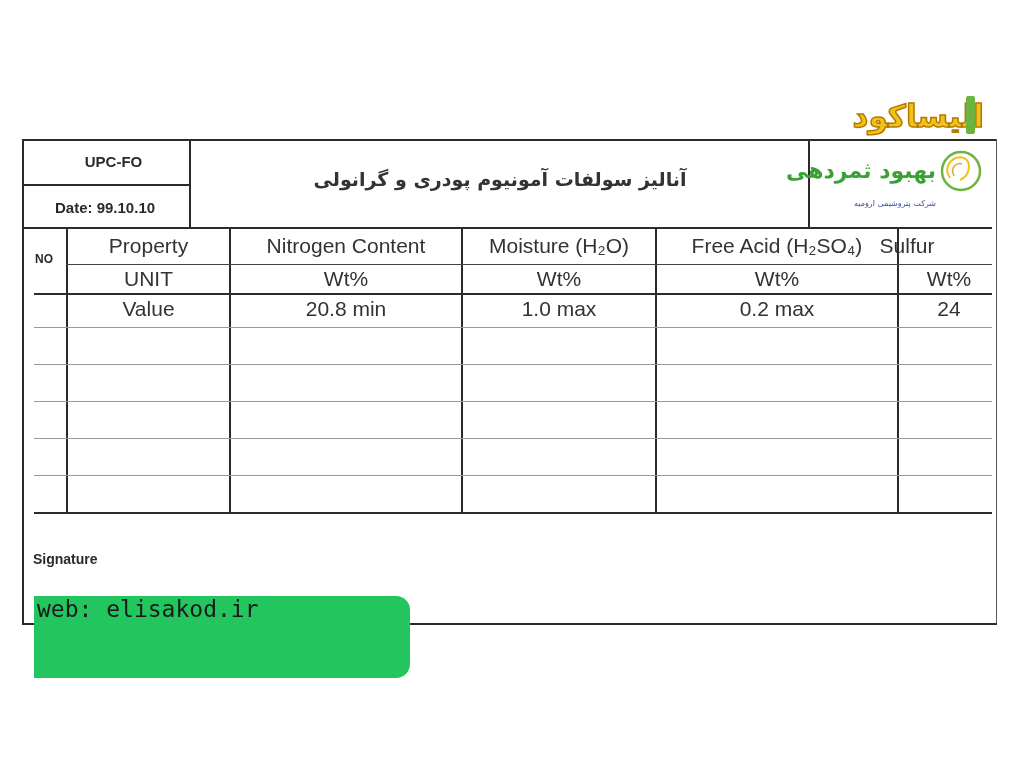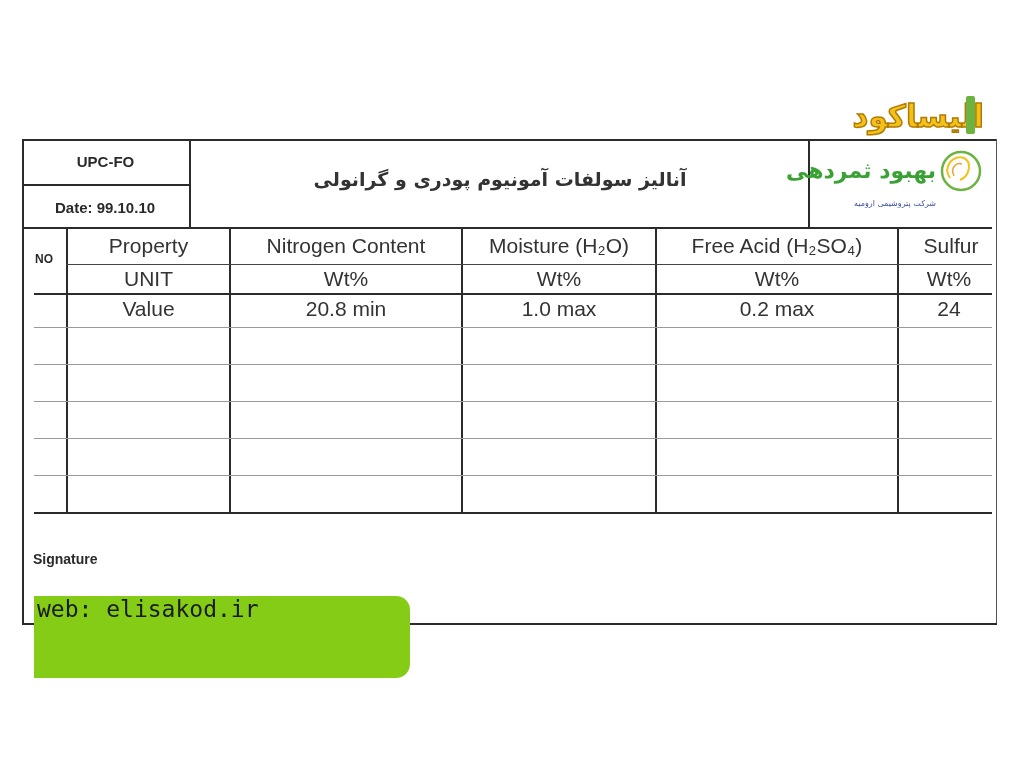--- a/index.html
+++ b/index.html
@@ -15,41 +15,41 @@
               font-family:"DejaVu Sans", sans-serif; font-weight:bold; font-size:19px; color:#333; direction:rtl; }
   .logo-main { position:absolute; left:784px; top:92px; width:200px; height:48px; }
   .logo-main .txt { font-family:"DejaVu Sans", sans-serif; font-weight:bold; font-size:31px; line-height:48px;
                     direction:rtl; text-align:right; color:#f2c21a;
                     -webkit-text-stroke:1.5px #b27a00; letter-spacing:1px; }
   .logo-bar { position:absolute; left:966px; top:96px; width:9px; height:38px; background:#6cb33f; border-radius:2px; }
   .brand2 { position:absolute; left:786px; top:158px; width:150px; text-align:right; direction:rtl;
             font-family:"DejaVu Sans", sans-serif; font-weight:bold; font-size:22px; color:#3aa135; }
   .brand2-sub { position:absolute; left:830px; top:199px; width:130px; text-align:center; direction:rtl;
                 font-family:"DejaVu Sans", sans-serif; font-size:8px; color:#3c4fa0; }
-  .contact { position:absolute; left:34px; top:596px; width:376px; height:82px; background:#84cc16;
+  .contact { position:absolute; left:34px; top:596px; width:376px; height:82px; background:#22c55e;
              border-radius:0 14px 14px 0; }
   .contact div { font-family:"DejaVu Sans Mono", monospace; font-size:23px; line-height:26px; color:#1a1a1a;
                  padding-left:3px; white-space:nowrap; }
 </style>
 </head>
 <body>
 
 <div>
 
   <div class="hline" style="left:22px; top:139px; width:975px;"></div>
   <div class="vline" style="left:22px; top:139px; height:486px;"></div>
   <div class="vline" style="left:996px; top:139px; height:486px; width:1px; background:#555;"></div>
   <div class="hline" style="left:22px; top:623px; width:975px;"></div>
 
   <div class="vline" style="left:189px; top:139px; height:89px;"></div>
   <div class="hline" style="left:22px; top:184px; width:167px;"></div>
   <div class="vline" style="left:808px; top:139px; height:89px;"></div>
   <div class="hline" style="left:22px; top:227px; width:970px;"></div>
 
-  <div class="abs bold-small" style="left:22px; width:167px; top:153px; text-align:center;">UPC-FO</div>
+  <div class="abs bold-small" style="left:22px; width:167px; top:153px; text-align:center;padding-left:8px;">UPC-FO</div>
   <div class="abs bold-small" style="left:28px; top:199px;margin-left:27px;">Date: 99.10.10</div>
   <div class="title-fa">آنالیز سولفات آمونیوم پودری و گرانولی</div>
 
   <div>
 
     <div class="vline" style="left:66px; top:227px; height:287px;"></div>
     <div class="vline" style="left:229px; top:227px; height:287px;"></div>
     <div class="vline" style="left:461px; top:227px; height:287px;"></div>
     <div class="vline" style="left:655px; top:227px; height:287px;"></div>
     <div class="vline" style="left:897px; top:227px; height:287px;"></div>
@@ -74,21 +74,21 @@
     <div class="cell-text" style="left:231px; width:230px; top:297px;">20.8 min</div>
 
     <div class="cell-text" style="left:463px; width:192px; top:234px;">Moisture (H₂O)</div>
     <div class="cell-text" style="left:463px; width:192px; top:267px;">Wt%</div>
     <div class="cell-text" style="left:463px; width:192px; top:297px;">1.0 max</div>
 
     <div class="cell-text" style="left:657px; width:240px; top:234px;">Free Acid (H₂SO₄)</div>
     <div class="cell-text" style="left:657px; width:240px; top:267px;">Wt%</div>
     <div class="cell-text" style="left:657px; width:240px; top:297px;">0.2 max</div>
 
-    <div class="cell-text" style="left:857px; width:100px; top:234px;margin-left:44px;">Sulfur</div>
+    <div class="cell-text" style="left:857px; width:100px; top:234px;">Sulfur</div>
     <div class="cell-text" style="left:899px; width:100px; top:267px;">Wt%</div>
     <div class="cell-text" style="left:899px; width:100px; top:297px;">24</div>
   </div>
 
   <div class="abs bold-small" style="left:33px; top:515px; font-size:14px;margin-top:36px;">Signature</div>
 </div>
 
 <div class="logo-main">
   <div class="txt">الیساکود</div>
 </div>

